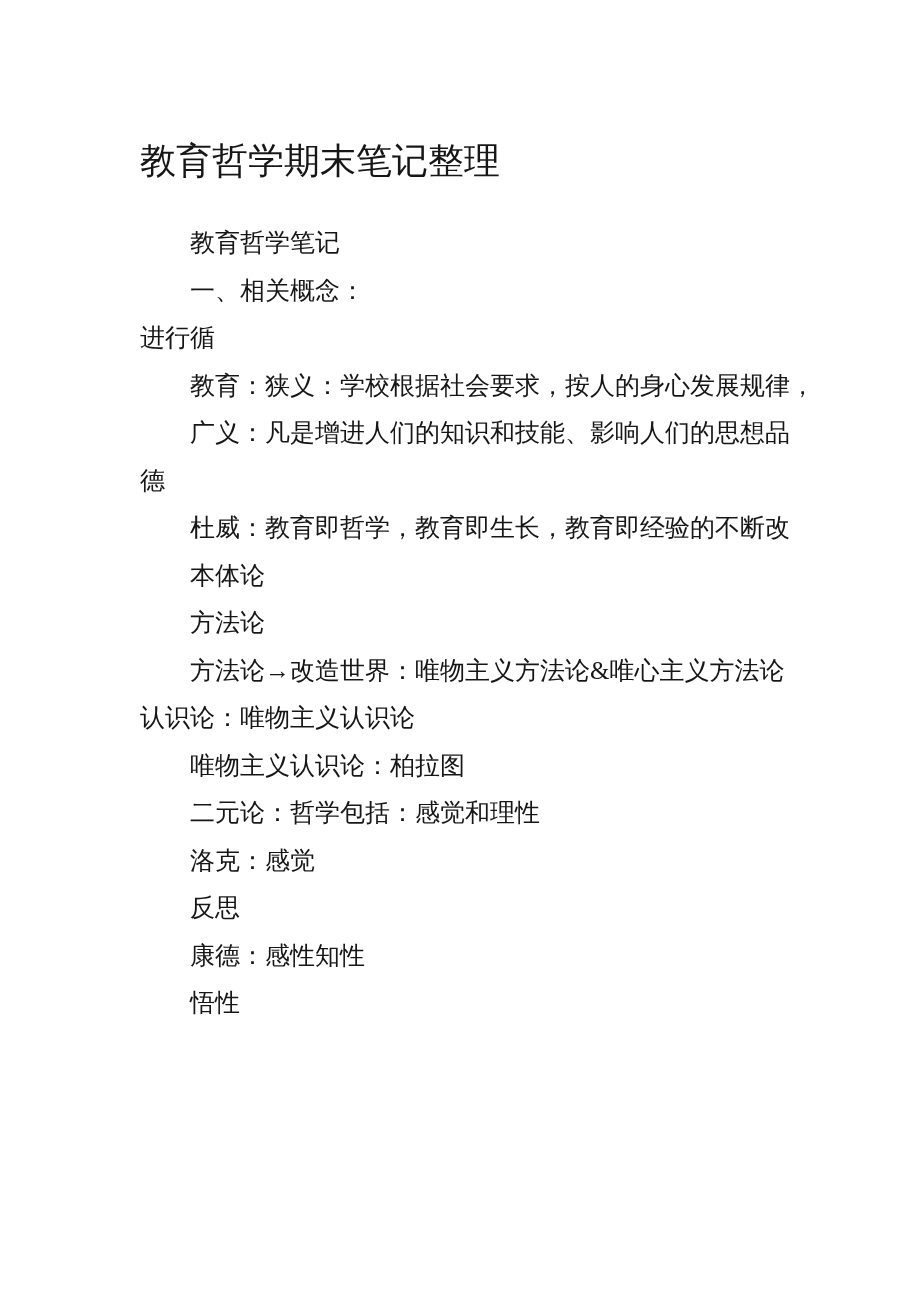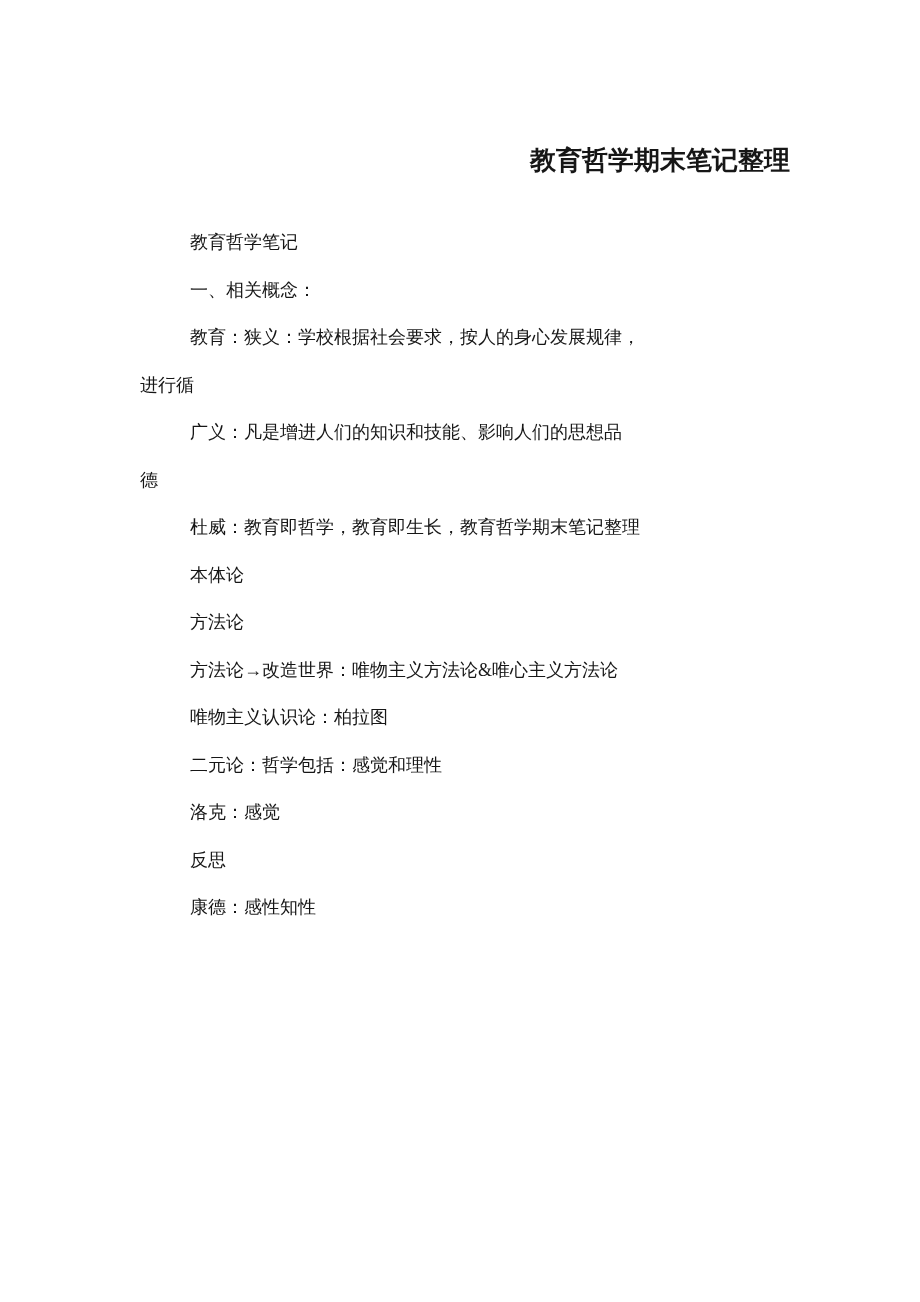--- a/index.html
+++ b/index.html
@@ -14,61 +14,63 @@
     background: #ffffff;
     color: #161616;
     font-family: "Liberation Serif", "DejaVu Serif", serif;
     overflow: hidden;
   }
   .doc-title {
     position: absolute;
     top: 138px;
     left: 140px;
     width: 650px;
-    text-align: right;
-    font-size: 26px;
-    font-weight: bold;
+    text-align: left;
+    font-size: 36px;
+    font-weight: normal;
     line-height: 46px;
     letter-spacing: 0px;
     white-space: nowrap;
   }
   .doc-body {
     position: absolute;
     top: 219px;
     left: 140px;
     width: 670px;
-    font-size: 18px;
+    font-size: 25px;
   }
   .line {
     height: 47.5px;
     line-height: 47.5px;
     white-space: nowrap;
   }
   .indent {
     text-indent: 50px; 
   }
 </style>
 </head>
 <body>
 
 <div class="page">
 
   <div class="doc-title">教育哲学期末笔记整理</div>
 
   <div class="doc-body">
     <div class="line indent">教育哲学笔记</div>
     <div class="line indent">一、相关概念：</div>
+    <div class="line">进行循</div>
     <div class="line indent">教育：狭义：学校根据社会要求，按人的身心发展规律，</div>
-    <div class="line">进行循</div>
     <div class="line indent">广义：凡是增进人们的知识和技能、影响人们的思想品</div>
     <div class="line">德</div>
-    <div class="line indent">杜威：教育即哲学，教育即生长，教育哲学期末笔记整理</div>
+    <div class="line indent">杜威：教育即哲学，教育即生长，教育即经验的不断改</div>
     <div class="line indent">本体论</div>
     <div class="line indent">方法论</div>
     <div class="line indent">方法论→改造世界：唯物主义方法论&amp;唯心主义方法论</div>
+    <div class="line">认识论：唯物主义认识论</div>
     <div class="line indent">唯物主义认识论：柏拉图</div>
     <div class="line indent">二元论：哲学包括：感觉和理性</div>
     <div class="line indent">洛克：感觉</div>
     <div class="line indent">反思</div>
     <div class="line indent">康德：感性知性</div>
+    <div class="line indent">悟性</div>
   </div>
 
 </div>
 
 </body></html>

